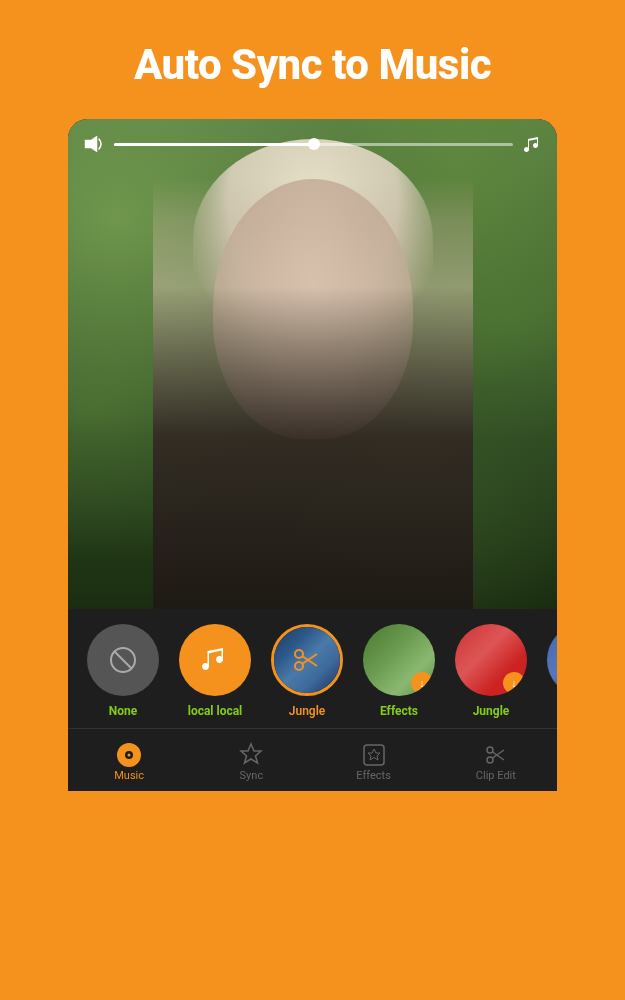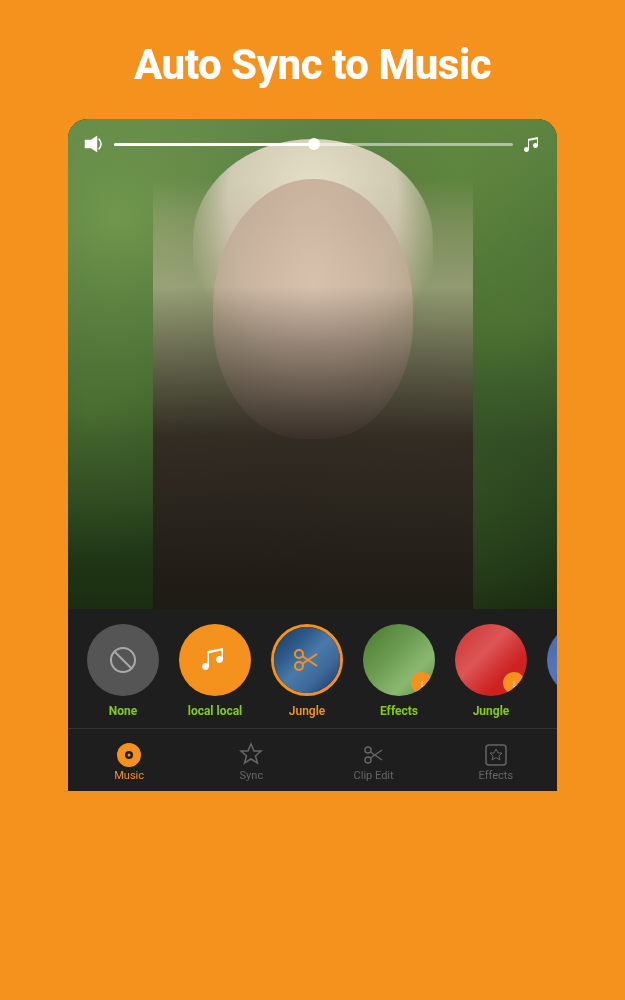--- a/index.html
+++ b/index.html
@@ -449,34 +449,34 @@
           <svg width="26" height="26" viewBox="0 0 26 26" fill="none">
             <polygon points="13,2 16,9 23,9 17.5,14 19.5,21 13,17 6.5,21 8.5,14 3,9 10,9" stroke="#666" stroke-width="1.5" fill="none"></polygon>
           </svg>
         </div>
         <span class="nav-label">Sync</span>
       </div>
 
       <div class="nav-item">
         <div class="nav-icon">
           <svg width="26" height="26" viewBox="0 0 26 26" fill="none">
+            <rect x="3" y="3" width="20" height="20" rx="3" stroke="#666" stroke-width="1.5"></rect>
+            <polygon points="13,7 15,11 19,11 16,14 17,18 13,15.5 9,18 10,14 7,11 11,11" stroke="#666" stroke-width="1" fill="none"></polygon>
+          </svg>
+        </div>
+        <span class="nav-label">Effects</span>
+      </div>
+
+      <div class="nav-item">
+        <div class="nav-icon">
+          <svg width="26" height="26" viewBox="0 0 26 26" fill="none">
             <circle cx="7" cy="8" r="3" stroke="#666" stroke-width="1.5" fill="none"></circle>
             <circle cx="7" cy="18" r="3" stroke="#666" stroke-width="1.5" fill="none"></circle>
             <line x1="9.5" y1="10" x2="21" y2="18" stroke="#666" stroke-width="1.5"></line>
             <line x1="9.5" y1="16" x2="21" y2="8" stroke="#666" stroke-width="1.5"></line>
           </svg>
         </div>
         <span class="nav-label">Clip Edit</span>
       </div>
 
-      <div class="nav-item">
-        <div class="nav-icon">
-          <svg width="26" height="26" viewBox="0 0 26 26" fill="none">
-            <rect x="3" y="3" width="20" height="20" rx="3" stroke="#666" stroke-width="1.5"></rect>
-            <polygon points="13,7 15,11 19,11 16,14 17,18 13,15.5 9,18 10,14 7,11 11,11" stroke="#666" stroke-width="1" fill="none"></polygon>
-          </svg>
-        </div>
-        <span class="nav-label">Effects</span>
-      </div>
-
     </div>
   </div>
 </div>
 
 </body></html>

